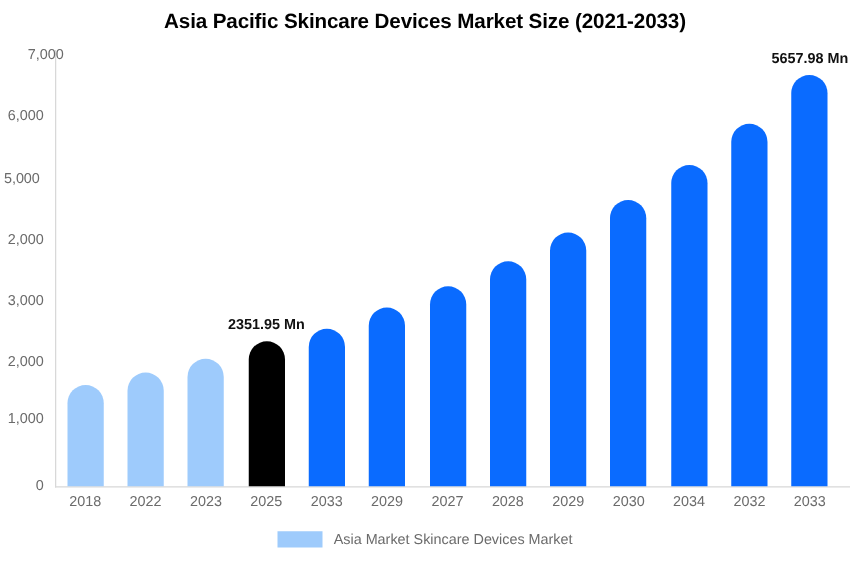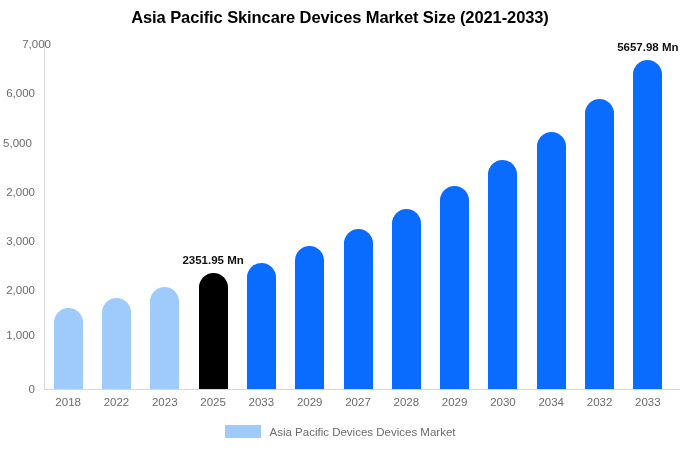--- a/index.html
+++ b/index.html
@@ -130,16 +130,16 @@
       <div class="xtick" style="left: 599.538px;">2032</div>
       <div class="xtick" style="left: 647.846px;">2033</div>
     </div>
   <div id="labels">
       <div class="bar-label" style="left: 213.077px; top: 254.082px;">2351.95 Mn</div>
       <div class="bar-label" style="left: 647.846px; top: 41.0425px;">5657.98 Mn</div>
     </div>
 
   <div class="legend">
     <div class="legend-swatch"></div>
-    <div class="legend-label">Asia Pacific Devices Devices Market</div>
+    <div class="legend-label">Asia Market Skincare Devices Market</div>
   </div>
 
 </div>
 
 </body></html>

